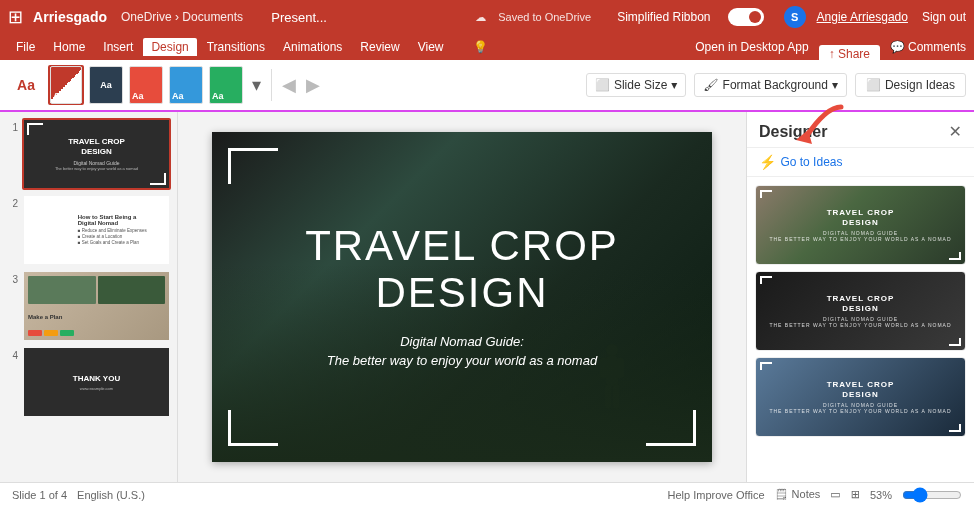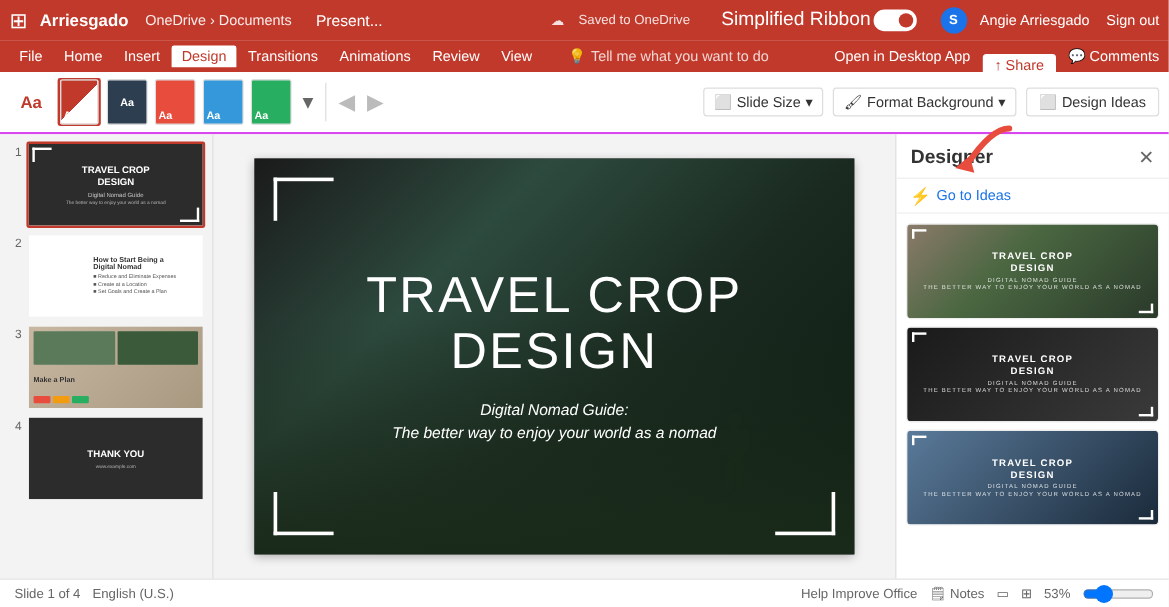--- a/index.html
+++ b/index.html
@@ -14,21 +14,21 @@
       color: white;
       padding: 0 8px;
       gap: 6px;
       font-size: 13px;
     }
     .title-bar .app-grid { font-size: 18px; margin-right: 4px; cursor: pointer; }
     .title-bar .app-name { font-weight: 600; font-size: 14px; margin-right: 8px; }
     .title-bar .breadcrumb { font-size: 12px; opacity: 0.9; }
     .title-bar .file-name { font-size: 13px; font-weight: 500; flex: 1; text-align: center; margin-left: -120px; }
     .simplified-ribbon-toggle {
-      display: flex; align-items: center; gap: 2px; font-size: 16px;
+      display: flex; align-items: center; gap: 17px; font-size: 12px;
     }
     .toggle-switch {
       width: 36px; height: 18px; background: white; border-radius: 9px;
       position: relative; cursor: pointer;
     }
     .toggle-switch::after {
       content: ''; position: absolute; right: 3px; top: 3px;
       width: 12px; height: 12px; border-radius: 50%; background: #c0392b;
     }
     .title-bar .user-icon {
@@ -275,36 +275,35 @@
   <span class="file-name">Present...</span>
   <span style="font-size:11px; opacity:0.85; margin-right:6px;">☁</span>
   <span style="font-size:11px; opacity:0.85;">Saved to OneDrive</span>
   <div class="simplified-ribbon-toggle" style="margin-left:20px;">
     <span>Simplified Ribbon</span>
     <div class="toggle-switch"></div>
   </div>
   <div class="user-icon" style="margin-left:14px;">
     <span>S</span>
   </div>
-  <span class="user-name" style="margin-left:5px;">Angie Arriesgado</span>
+  <span class="user-name" style="margin-left:5px;text-decoration:underline;">Angie Arriesgado</span>
   <span class="sign-out" style="margin-left:8px;">Sign out</span>
 </div>
 
 <div class="menu-bar">
   <span class="menu-item">File</span>
   <span class="menu-item">Home</span>
   <span class="menu-item">Insert</span>
   <span class="menu-item active">Design</span>
   <span class="menu-item">Transitions</span>
   <span class="menu-item">Animations</span>
   <span class="menu-item">Review</span>
   <span class="menu-item">View</span>
   <div class="search-bar" style="margin-left:20px;">
     <span>💡</span>
-    <span>Tell me what you want to do</span>
   </div>
   <span class="open-desktop">Open in Desktop App</span>
   <button class="share-btn">
     <span>↑</span>
     <span>Share</span>
   </button>
   <div class="comments-btn">
     <span>💬</span>
     <span>Comments</span>
   </div>

